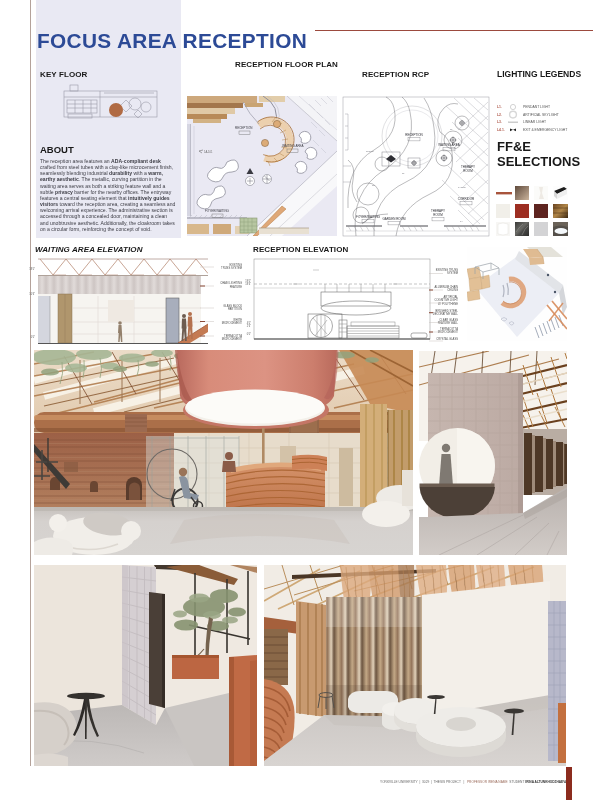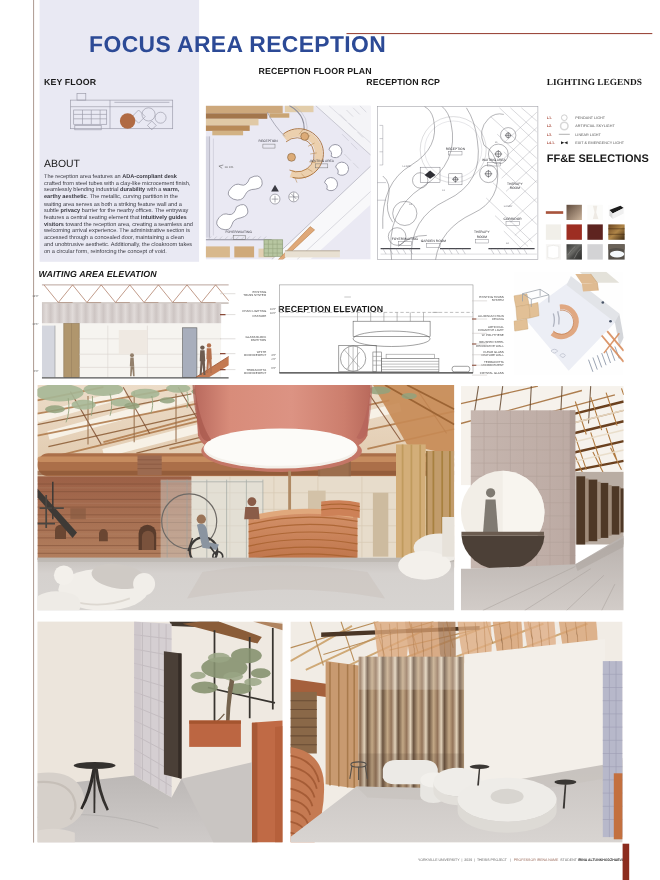--- a/index.html
+++ b/index.html
@@ -8,21 +8,21 @@
   .abs{position:absolute;}
   .h1{font-weight:bold;color:#191919;font-size:8px;letter-spacing:0.1px;}
 </style>
 </head>
 <body>
 
 <div class="abs" style="left:30px;top:0;width:1px;height:766px;background:#b4a29a;"></div>
 
 <div class="abs" style="left:36px;top:0;width:145px;height:238px;background:#e9e9f3;"></div>
 
-<div class="abs" style="left:37px;top:28.5px;font-size:20.8px;font-weight:bold;color:#2c4a96;letter-spacing:0.35px;white-space:nowrap;margin-left:44px;">FOCUS AREA RECEPTION</div>
+<div class="abs" style="left:37px;top:28.5px;font-size:20.8px;font-weight:bold;color:#2c4a96;letter-spacing:0.35px;white-space:nowrap;">FOCUS AREA RECEPTION</div>
 
 <div class="abs" style="left:315px;top:30px;width:278px;height:1.2px;background:#9c4a3e;"></div>
 
 <div class="abs h1" style="left:40px;top:69.5px;">KEY FLOOR</div>
 
 <div class="abs" style="left:40px;top:80px;">
 <svg width="140" height="56" viewBox="0 0 140 56">
 
   <g stroke="#9a9aa8" stroke-width="0.6" fill="none">
     <rect x="24" y="11" width="93" height="26"></rect>
@@ -40,21 +40,21 @@
     <circle cx="106" cy="27" r="5"></circle>
     <path d="M86 20 l6 6 l-6 6 l-6 -6 z"></path>
     <path d="M98 30 l4 4 l-4 4 l-4 -4 z"></path>
     <line x1="64" y1="13" x2="114" y2="13"></line>
   </g>
 
   <circle cx="76" cy="30" r="7" fill="#b06a43"></circle>
 </svg>
 </div>
 
-<div class="abs" style="left:40px;top:144px;font-weight:normal;color:#191919;font-size:9.5px;">ABOUT</div>
+<div class="abs" style="left:40px;top:144px;font-weight:bold;color:#191919;font-size:9.5px;">ABOUT</div>
 
 <div class="abs" style="left:40px;top:158px;width:137px;font-size:5.1px;line-height:6.15px;color:#3c3c44;">
 The reception area features an <b>ADA-compliant desk</b> crafted from steel tubes with a clay-like microcement finish, seamlessly blending industrial <b>durability</b> with a <b>warm, earthy aesthetic</b>. The metallic, curving partition in the waiting area serves as both a striking feature wall and a subtle <b>privacy</b> barrier for the nearby offices. The entryway features a central seating element that <b>intuitively guides visitors</b> toward the reception area, creating a seamless and welcoming arrival experience. The administrative section is accessed through a concealed door, maintaining a clean and unobtrusive aesthetic. Additionally, the cloakroom takes on a circular form, reinforcing the concept of void.
 </div>
 
 <div class="abs h1" style="left:187px;top:60px;margin-left:48px;">RECEPTION FLOOR PLAN</div>
 
 <div class="abs" style="left:187px;top:96px;">
 <svg width="150" height="140" viewBox="0 0 150 140">
   <rect width="150" height="140" fill="#eae9f3"></rect>
@@ -143,21 +143,21 @@
     <rect x="52" y="35" width="11" height="3.6"></rect>
     <rect x="100" y="53" width="11" height="3.6"></rect>
     <rect x="25" y="118" width="11" height="3.6"></rect>
   </g>
 
   <path d="M12 55 l4 -1 M12 55 l3 2" stroke="#555" stroke-width="0.5"></path>
   <text x="17" y="57" font-size="2.6" fill="#666" font-family="Liberation Sans">1A-101</text>
 </svg>
 </div>
 
-<div class="abs h1" style="left:333px;top:69.5px;">RECEPTION RCP</div>
+<div class="abs h1" style="left:362px;top:69.5px;">RECEPTION RCP</div>
 
 <div class="abs" style="left:342px;top:96px;">
 <svg width="148" height="141" viewBox="0 0 148 141">
   <rect width="148" height="141" fill="#ffffff"></rect>
   <g fill="none" stroke="#55555c" stroke-width="0.4">
 
     <rect x="1" y="1" width="146" height="139" stroke="#9a9aa2" stroke-width="0.5"></rect>
 
     <circle cx="70" cy="40" r="30" stroke="#b0b0b6"></circle>
     <circle cx="70" cy="40" r="26" stroke="#c8c8ce"></circle>
@@ -233,21 +233,21 @@
     <text x="30" y="90">L3</text>
         <text x="60" y="78">L1</text>
         <text x="108" y="34">L1</text>
     <text x="24" y="56">L3 18'6"</text>
         <text x="116" y="92">L4 18'6"</text>
         <text x="118" y="126">L4</text>
   </g>
 </svg>
 </div>
 
-<div class="abs" style="left:497px;top:68.5px;font-weight:bold;color:#191919;font-size:8.5px;font-family:Liberation Serif, serif;">LIGHTING LEGENDS</div>
+<div class="abs" style="left:497px;top:68.5px;font-weight:bold;color:#191919;font-size:8.5px;">LIGHTING LEGENDS</div>
 
 <div class="abs" style="left:497px;top:103px;">
 <svg width="80" height="32" viewBox="0 0 80 32">
   <g font-family="Liberation Sans" font-size="3.4">
 
     <text x="0" y="5" fill="#b05a4c" font-weight="bold">L1.</text>
     <circle cx="16" cy="4" r="2.6" fill="none" stroke="#c8c8c8" stroke-width="0.8"></circle>
     <text x="26" y="5" fill="#555">PENDANT LIGHT</text>
 
     <text x="0" y="12.6" fill="#b05a4c" font-weight="bold">L2.</text>
@@ -258,21 +258,21 @@
     <line x1="11" y1="19.2" x2="21" y2="19.2" stroke="#c0c0c0" stroke-width="1.2"></line>
     <text x="26" y="20.2" fill="#555">LINEAR LIGHT</text>
 
     <text x="0" y="27.8" fill="#b05a4c" font-weight="bold">L4.1.</text>
     <path d="M13 25.4 l3 1.4 l-3 1.4 z M19 25.4 l-3 1.4 l3 1.4 z" fill="#222"></path>
     <text x="26" y="27.8" fill="#555">EXIT &amp; EMERGENCY LIGHT</text>
   </g>
 </svg>
 </div>
 
-<div class="abs" style="left:497px;top:139px;font-weight:bold;color:#191919;font-size:10px;">FF&amp;E SELECTIONS</div>
+<div class="abs" style="left:497px;top:139px;font-weight:bold;color:#191919;font-size:13px;">FF&amp;E SELECTIONS</div>
 
 <div class="abs" style="left:496px;top:186px;">
 <svg width="72" height="52" viewBox="0 0 72 52">
 
   <rect x="0" y="6" width="16" height="2.4" fill="#a8543c"></rect>
 
   <defs>
     <linearGradient id="sw2" x1="0" y1="0" x2="1" y2="1">
       <stop offset="0" stop-color="#5f4a3c"></stop>
           <stop offset="1" stop-color="#cbb49c"></stop>
@@ -405,21 +405,21 @@
 <svg width="18" height="90" viewBox="0 0 18 90">
   <g stroke="#c8c2be" stroke-width="0.5">
     <path d="M0 9 h14 M0 28 h14 M0 50 h14 M0 63.5 h14 M0 78 h14"></path>
   </g>
   <g stroke="#8a4a38" stroke-width="1">
     <path d="M0 28 h5 M0 63.5 h5 M0 78 h5"></path>
   </g>
 </svg>
 </div>
 
-<div class="abs h1" style="left:253px;top:245px;margin-top:32px;">RECEPTION ELEVATION</div>
+<div class="abs h1" style="left:253px;top:245px;">RECEPTION ELEVATION</div>
 
 <div class="abs" style="left:253px;top:258px;">
 <svg width="178" height="84" viewBox="0 0 178 84">
   <g fill="none" stroke="#8a8a8a" stroke-width="0.5">
 
     <rect x="1" y="1" width="176" height="80"></rect>
     <line x1="1" y1="26" x2="177" y2="26" stroke-dasharray="3 2"></line>
     <line x1="1" y1="30" x2="177" y2="30" stroke="#bbb"></line>
 
     <path d="M72 26 v8 M84 26 v8 M96 26 v8 M108 26 v8 M120 26 v8 M132 26 v8"></path>

